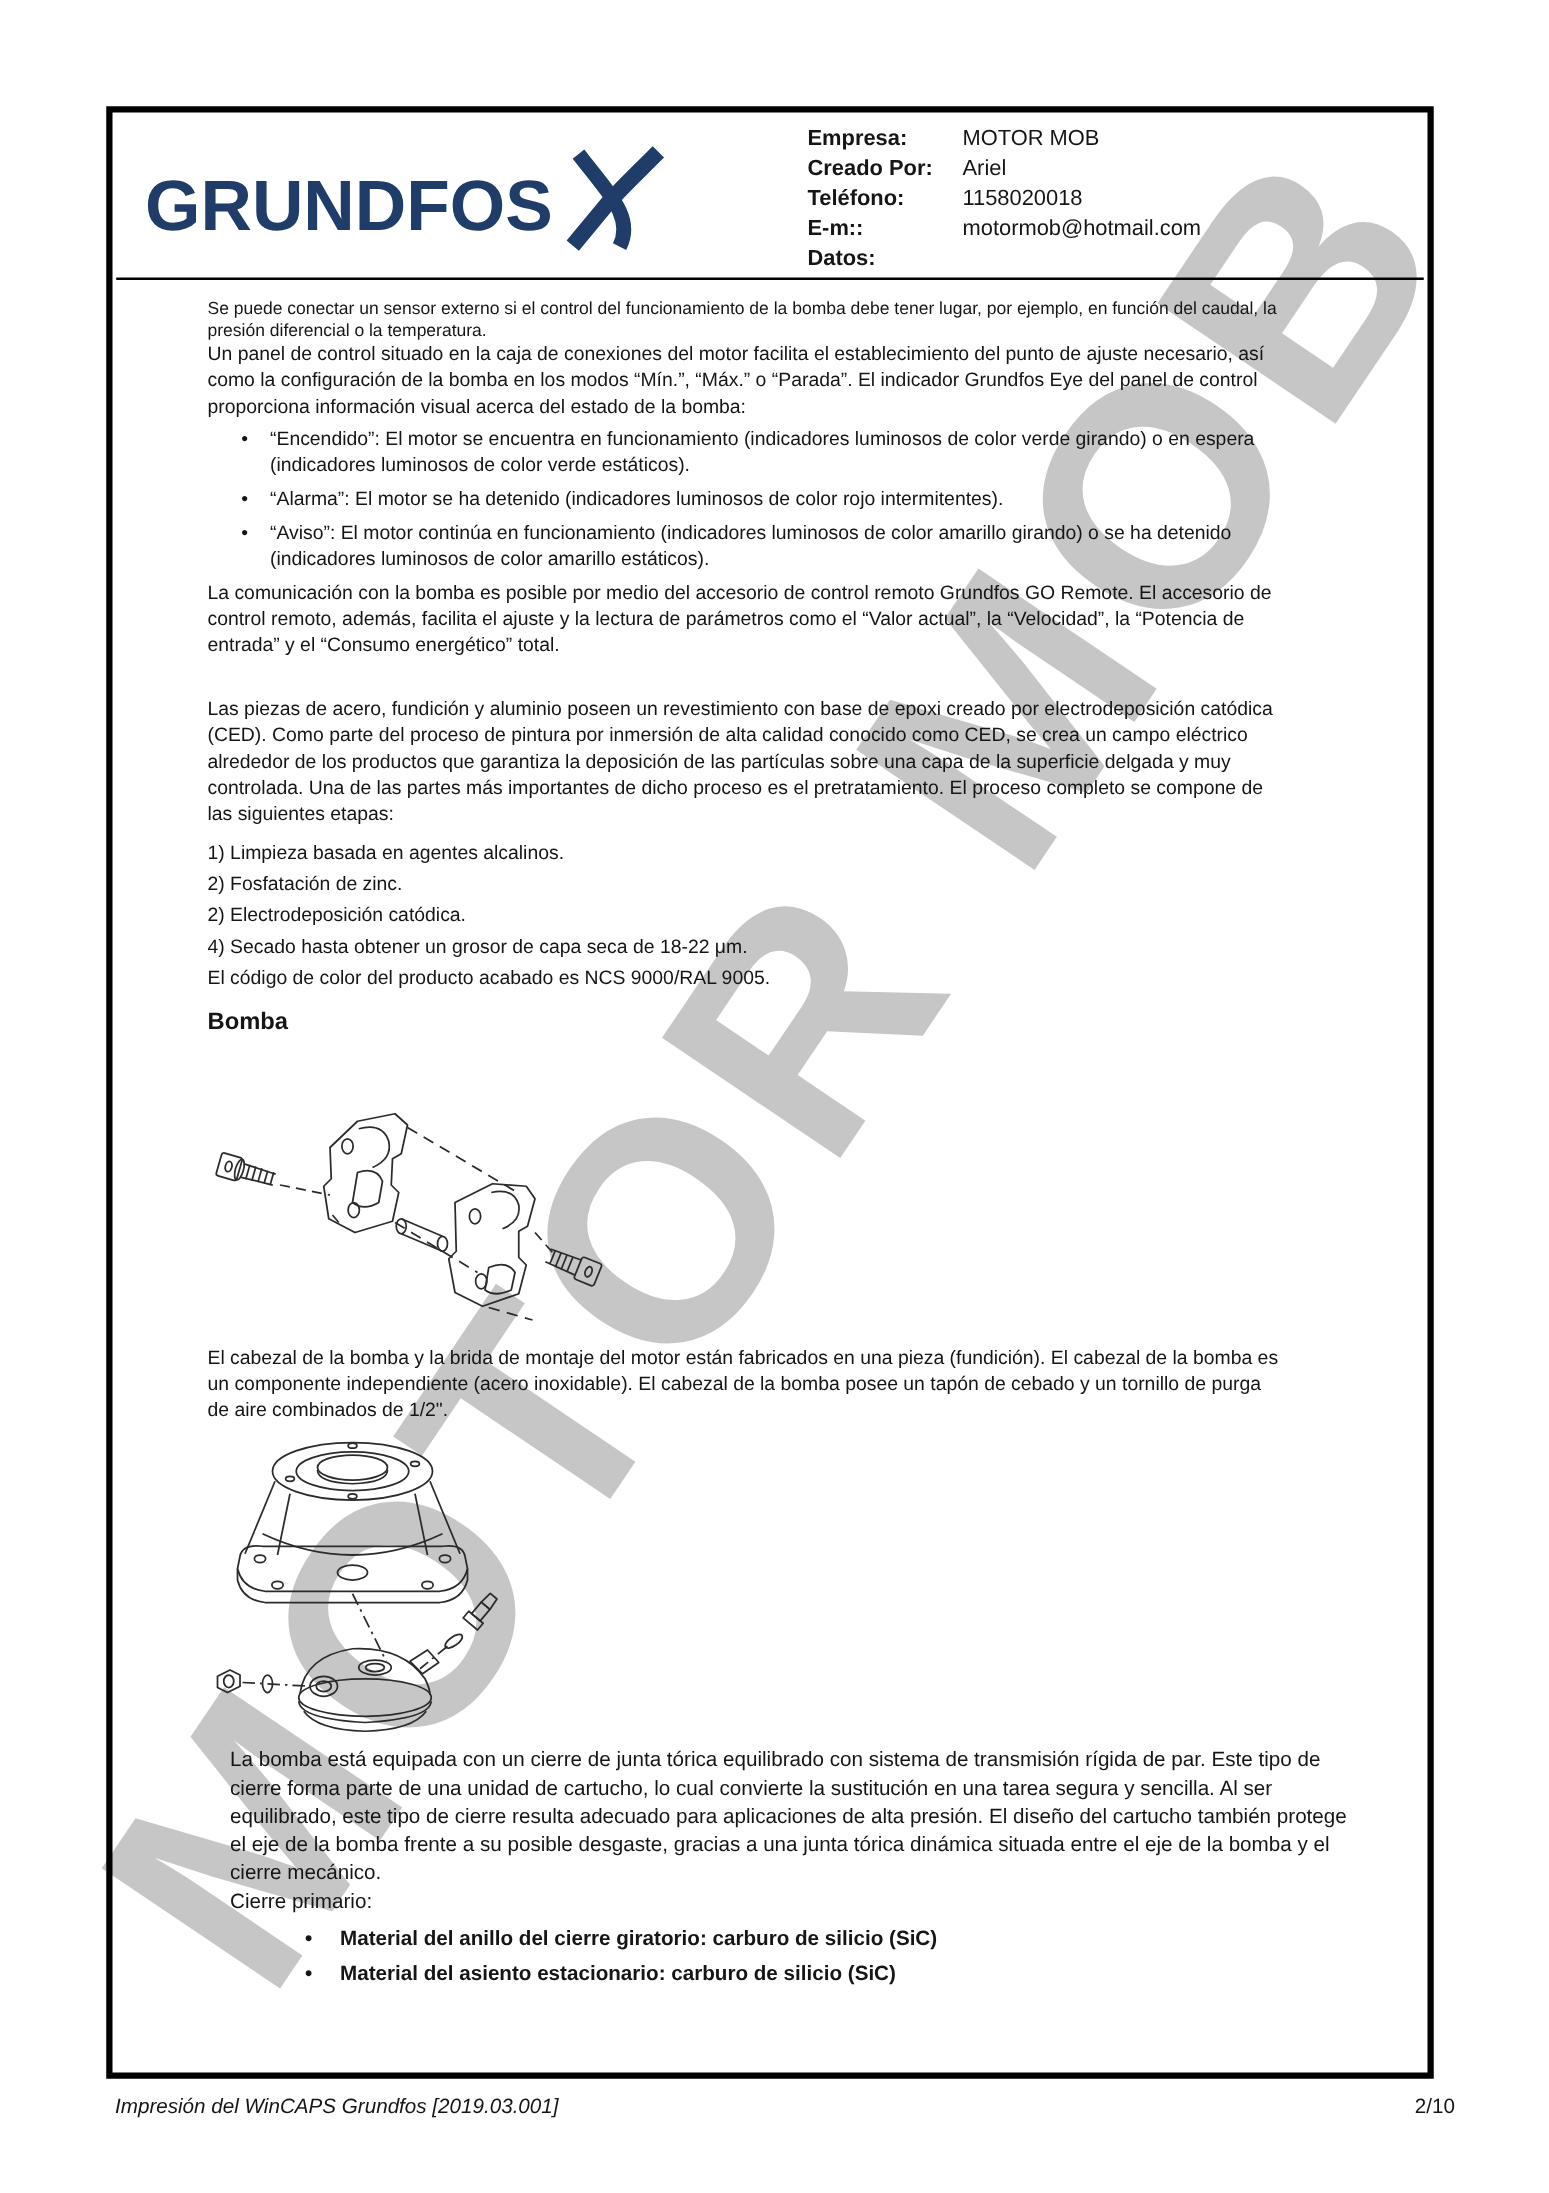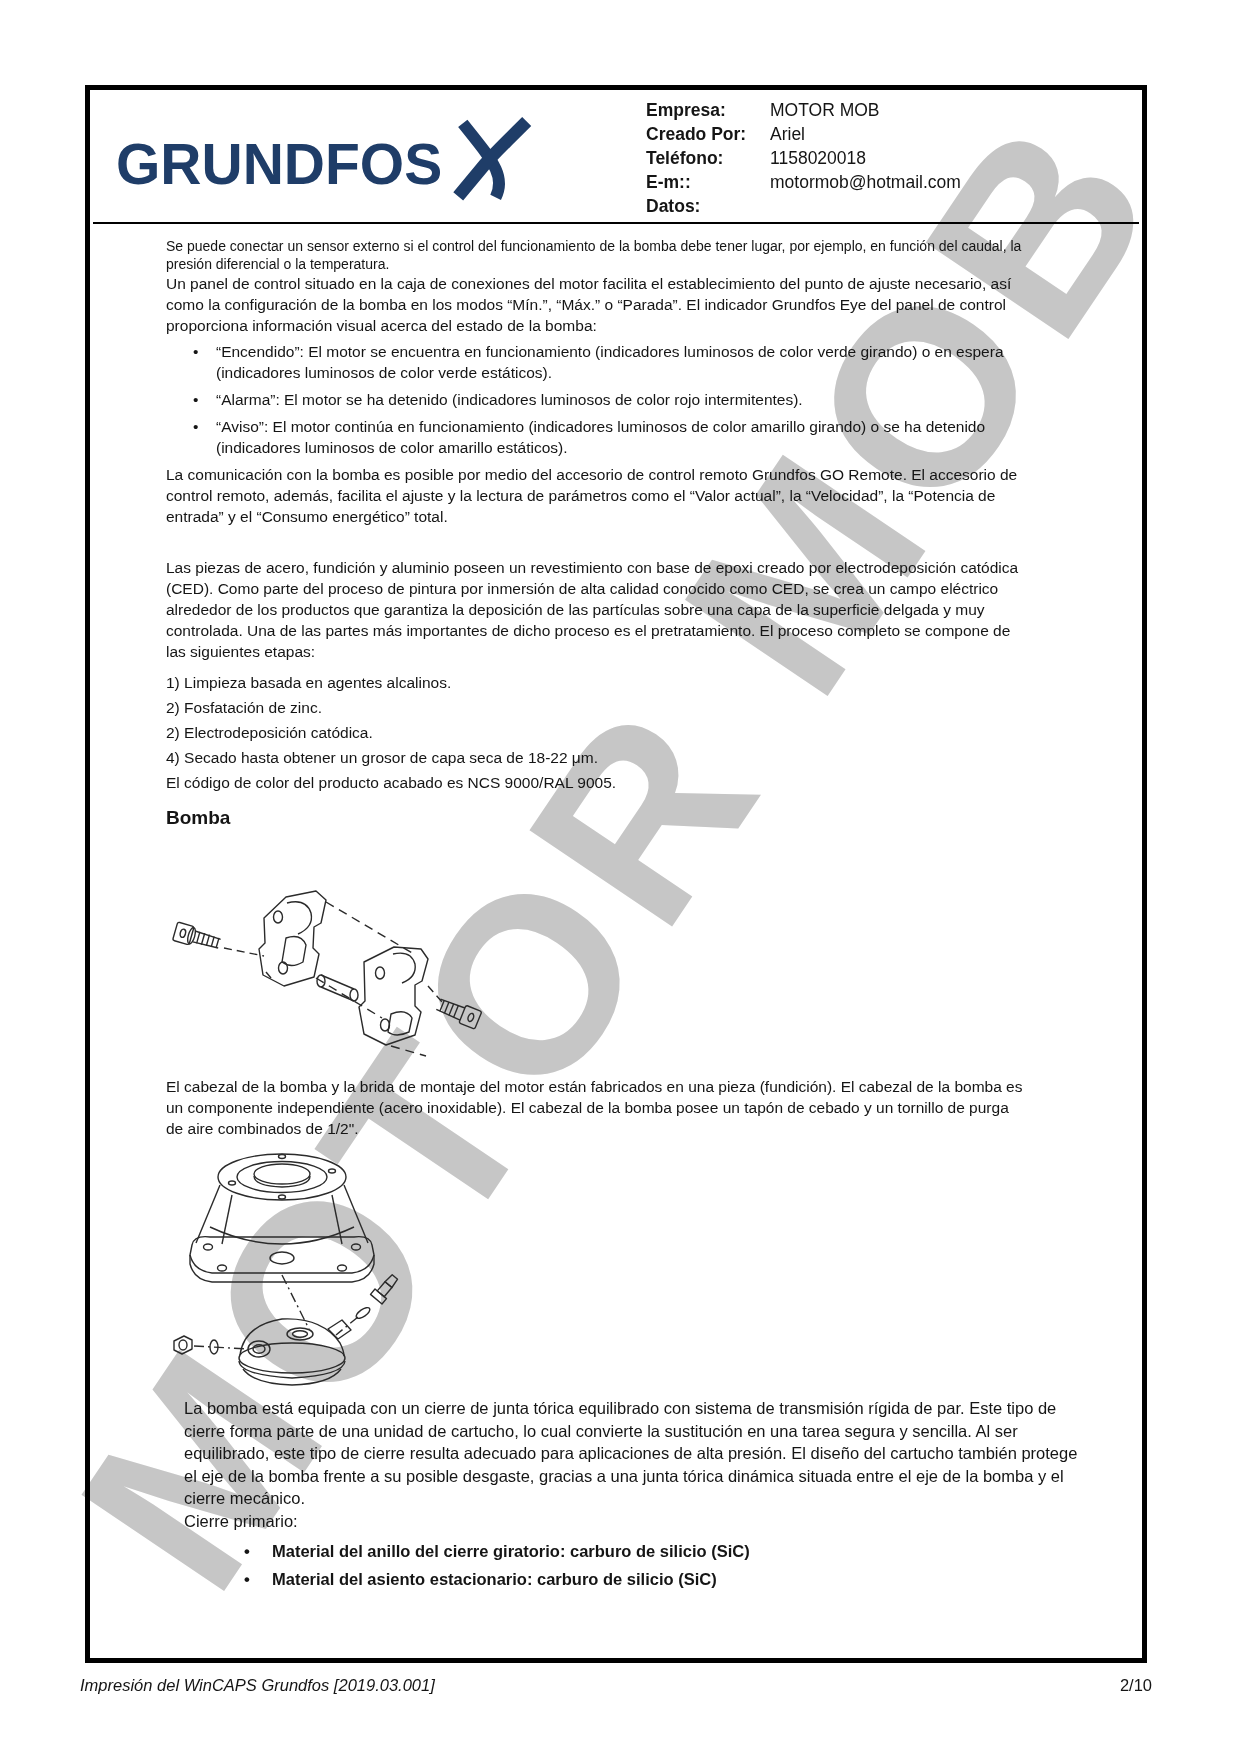--- a/index.html
+++ b/index.html
@@ -43,21 +43,21 @@
   .bomba-h{font-size:19px;font-weight:bold;margin:12px 0 4px 0;}
   .drawing1{display:block;margin:58px 0 0 0;}
   .drawing2{display:block;margin:4px 0 0 -6px;}
   .lower{margin-left:18px;margin-top:4px;font-size:16.5px;line-height:22.5px;}
   .lower p{max-width:912px;}
   .cierre-label{margin-top:14px;}
   ul.bullets2{list-style:none;margin:8px 0 0 0;padding:0;max-width:912px;font-weight:bold;}
   ul.bullets2 li{position:relative;padding-left:88px;margin-bottom:5px;}
   ul.bullets2 li::before{content:"\2022";position:absolute;left:60px;top:0;}
   
-  .footer{position:absolute;left:80px;top:1676px;width:1072px;display:flex;
+  .footer{position:absolute;left:92px;top:1676px;width:1072px;display:flex;
     justify-content:space-between;font-size:16.5px;z-index:1;}
   .footer-left{font-style:italic;}
   
   svg.tech *{vector-effect:non-scaling-stroke;}
 </style>
 </head>
 <body>
 
 <div class="watermark">MOTOR MOB</div>
 

